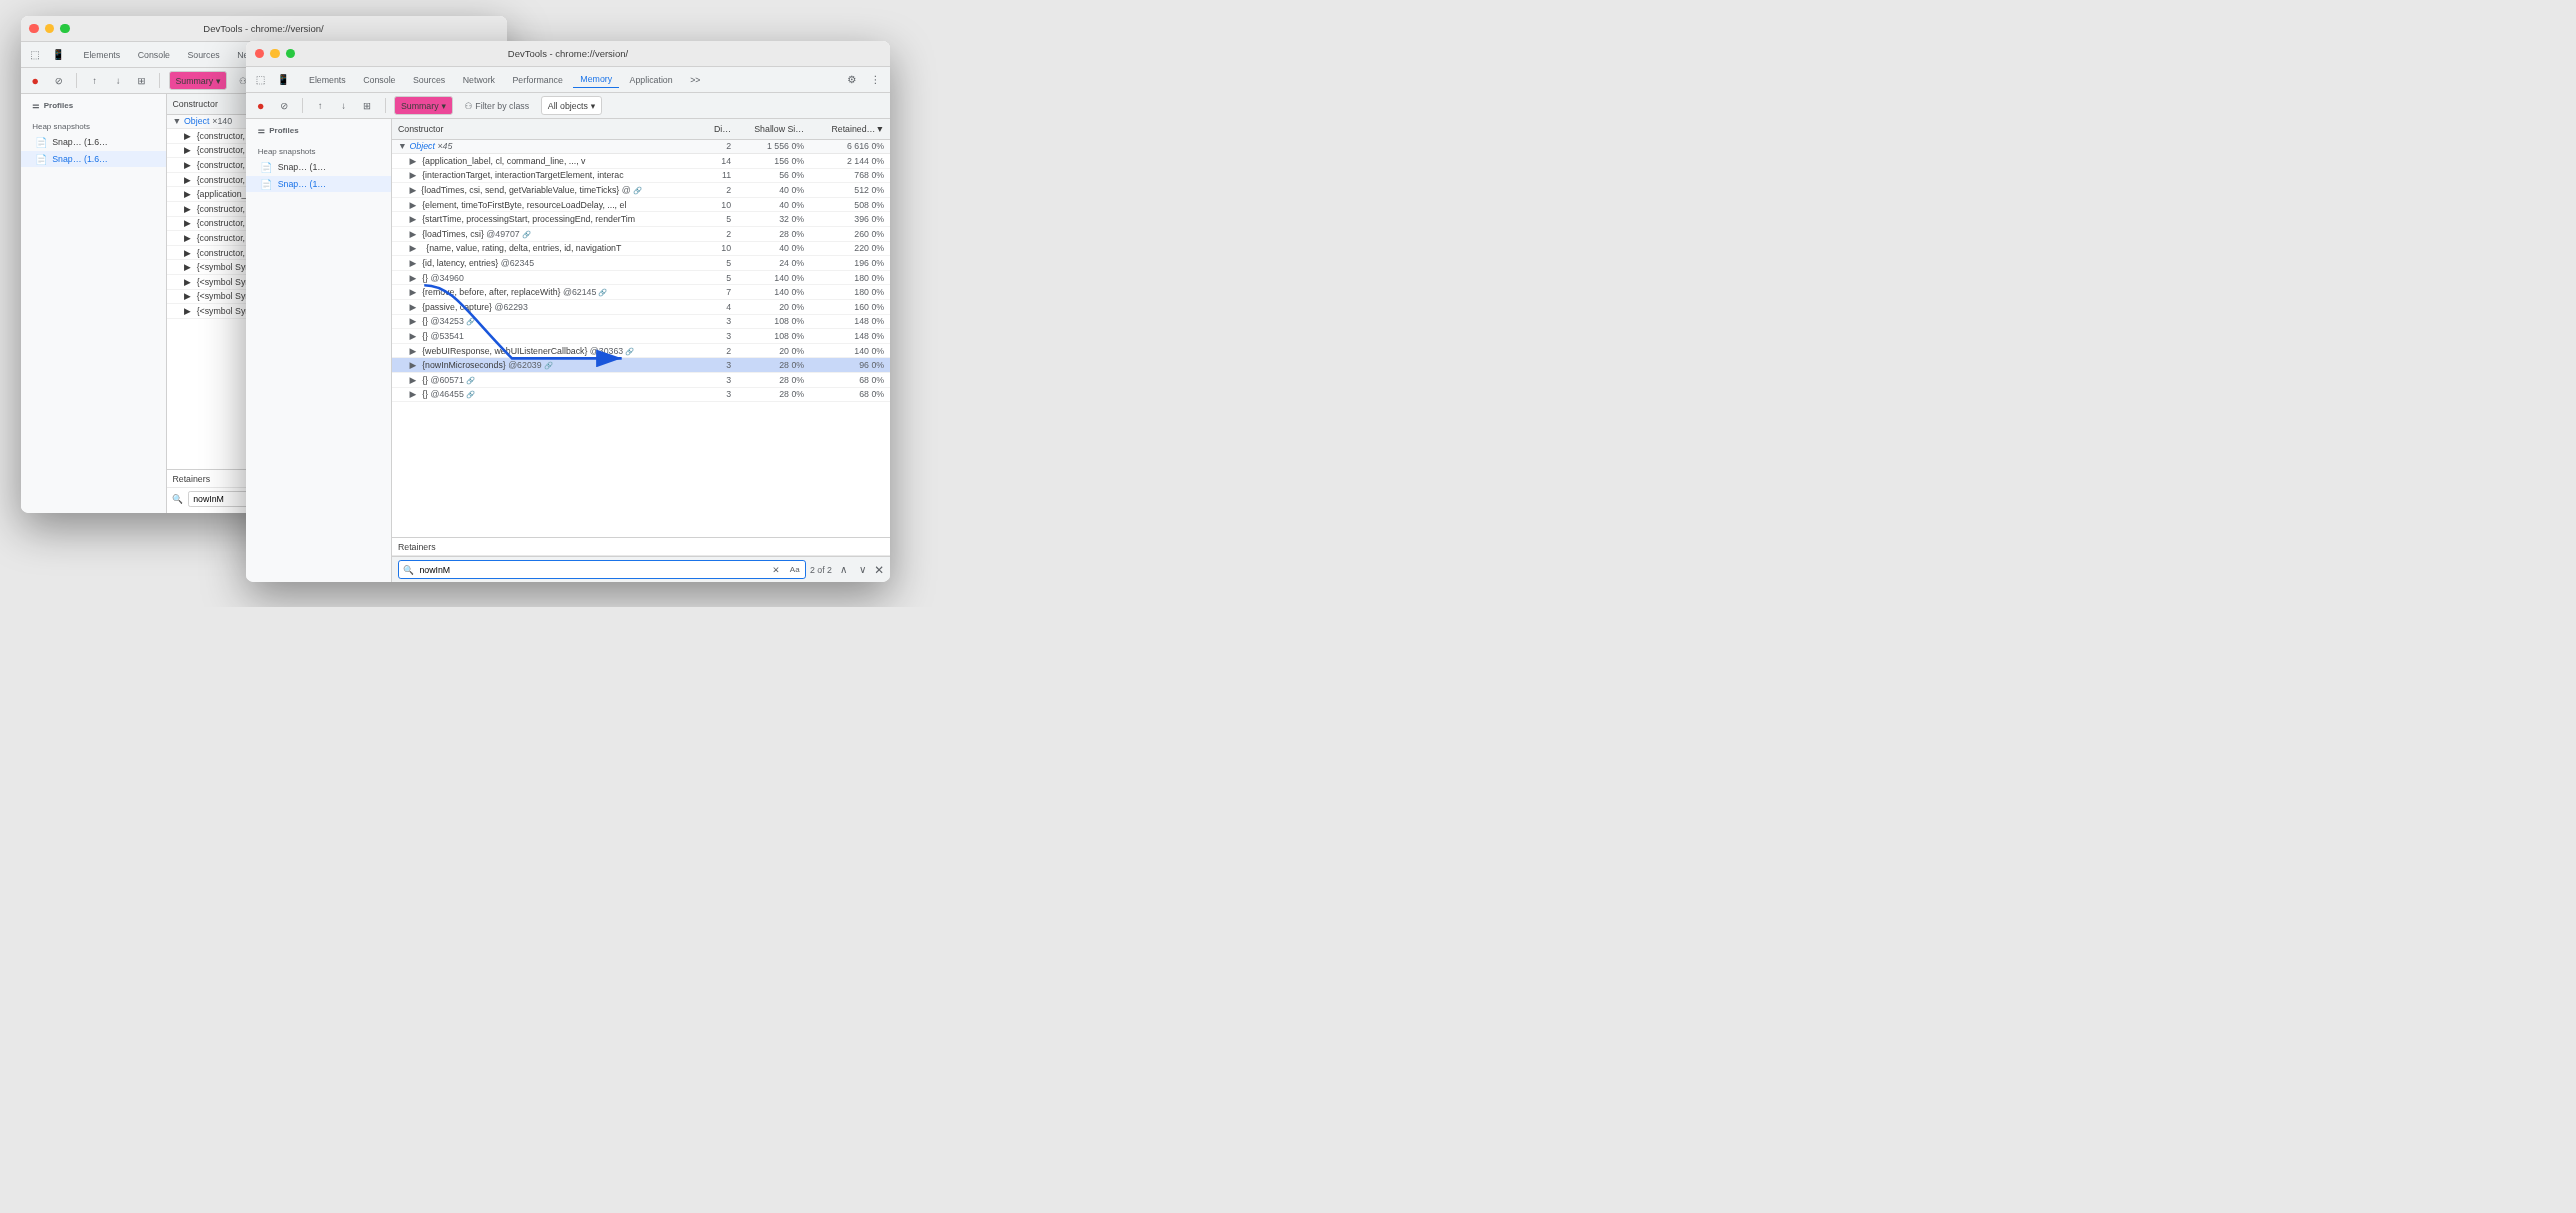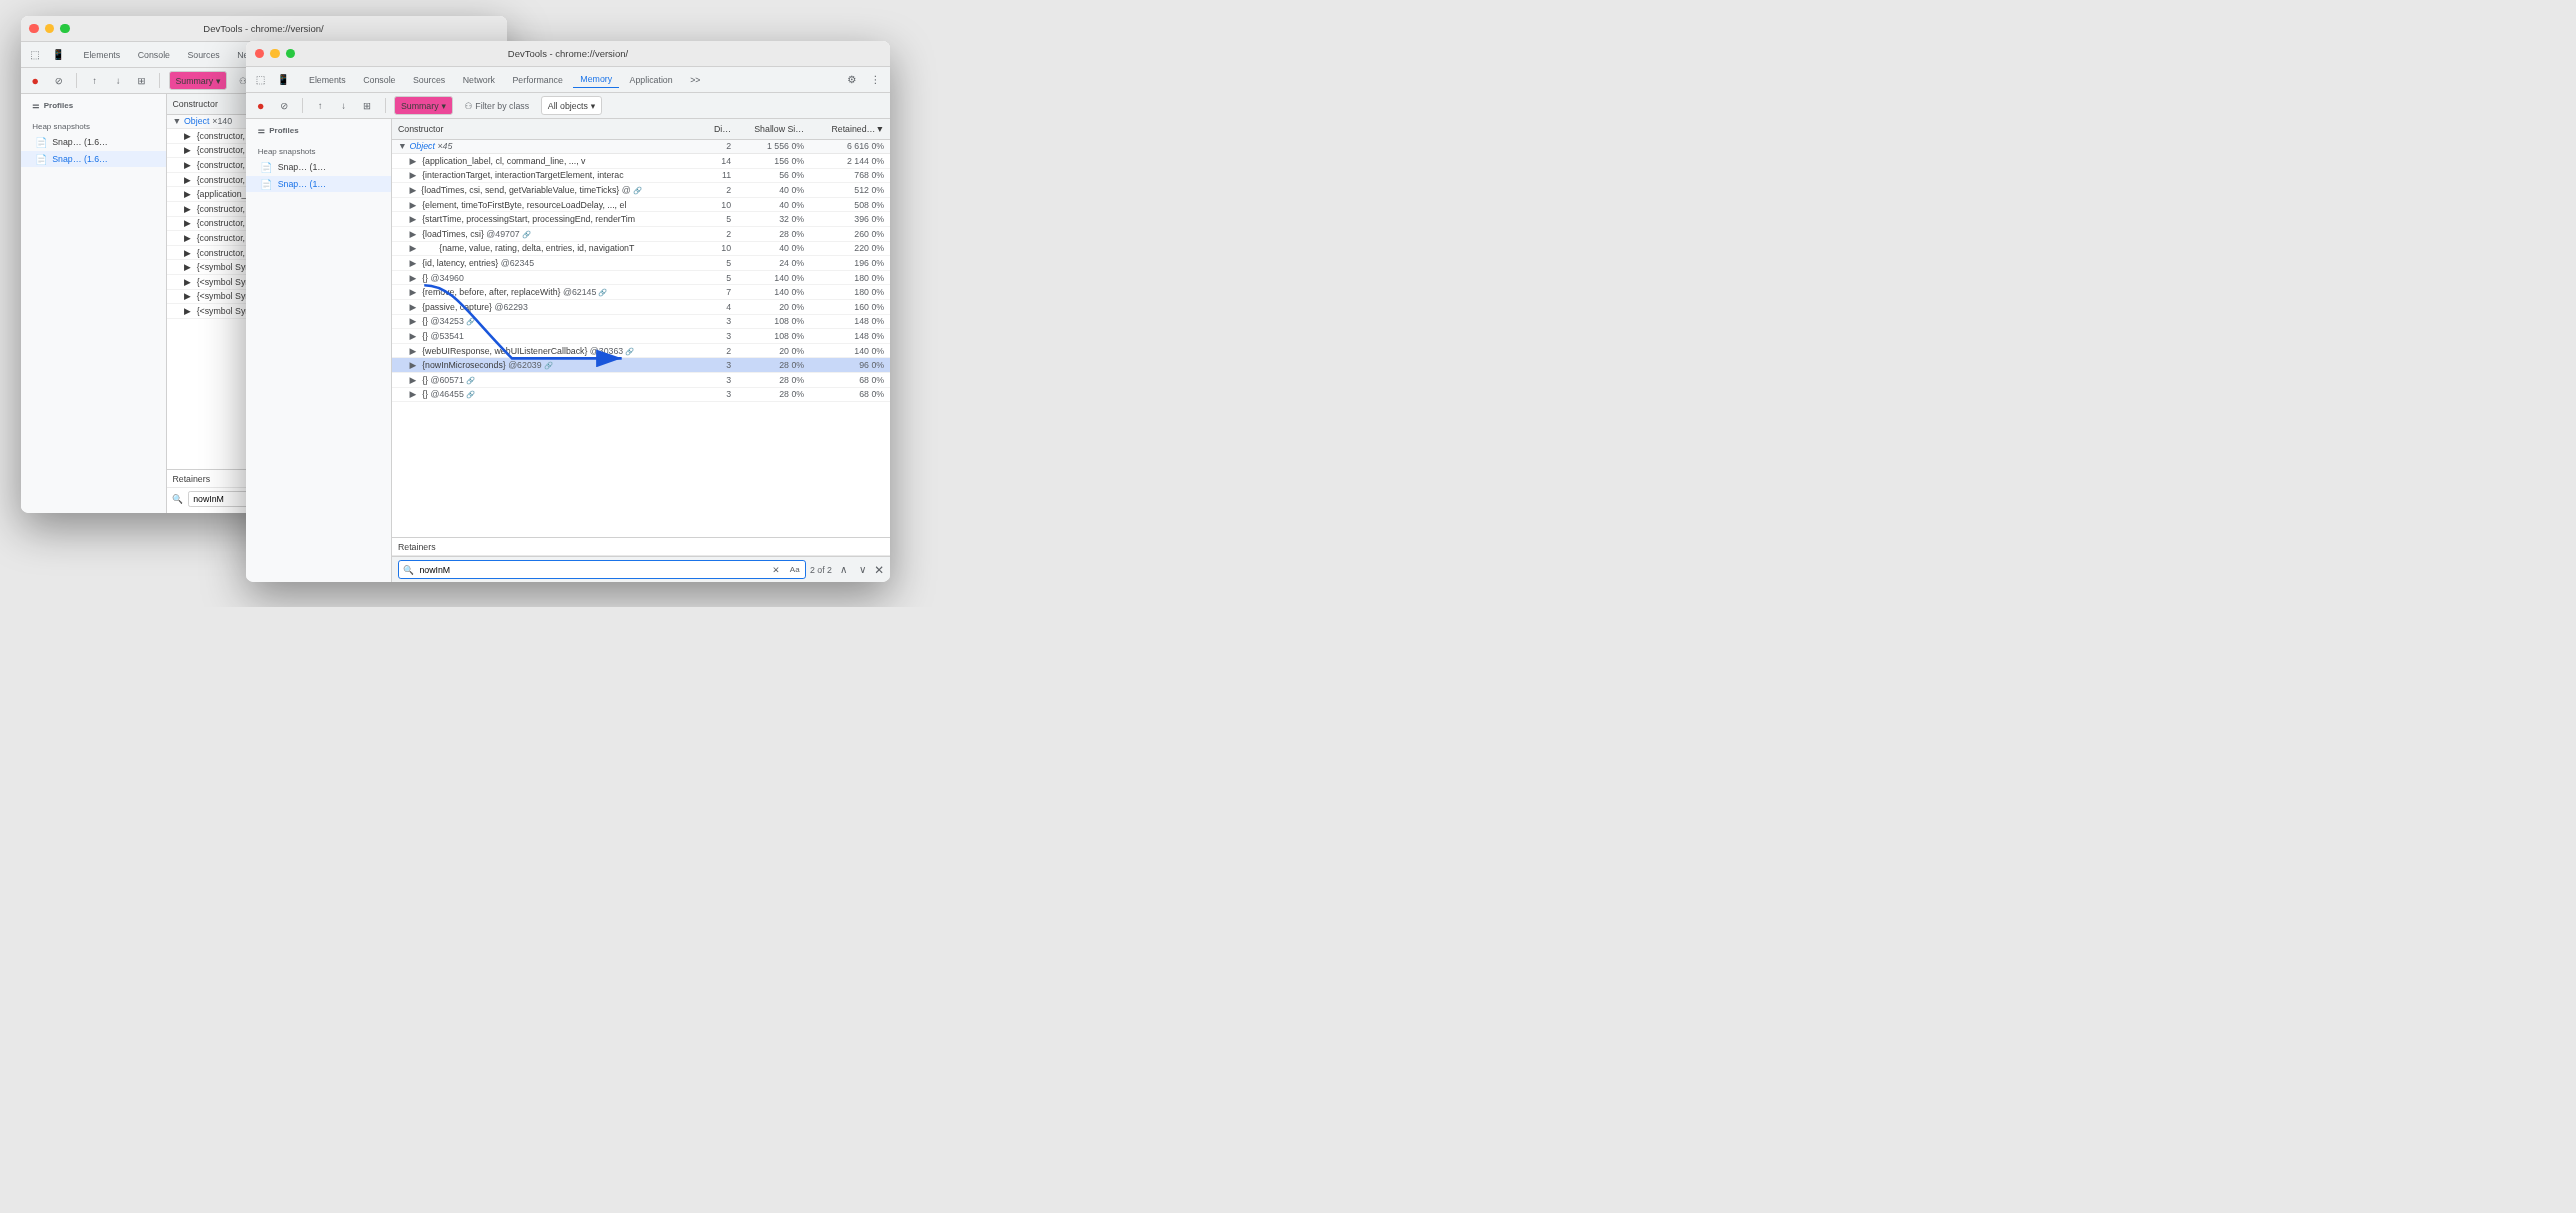--- a/index.html
+++ b/index.html
@@ -734,21 +734,21 @@
                 <span style="margin-left:11.7px; color:#5f6368;">▶</span>
                 <span style="margin-left:2.9px;">{loadTimes, csi} <span style="color:#5f6368;">@49707</span> <span style="color:#5f6368; font-size:7.3px;">🔗</span></span>
               </div>
             <div class="row-di">2</div>
             <div class="row-shallow">28  <span class="pct">0%</span></div>
             <div class="row-retained">260  <span class="pct">0%</span></div>
           </div>
           <div class="table-row">
             <div class="row-constructor">
                 <span style="margin-left:11.7px; color:#5f6368;">▶</span>
-                <span style="margin-left:20px;">{name, value, rating, delta, entries, id, navigationT</span>
+                <span style="margin-left:7px;">{name, value, rating, delta, entries, id, navigationT</span>
               </div>
             <div class="row-di">10</div>
             <div class="row-shallow">40  <span class="pct">0%</span></div>
             <div class="row-retained">220  <span class="pct">0%</span></div>
           </div>
           <div class="table-row">
             <div class="row-constructor">
                 <span style="margin-left:11.7px; color:#5f6368;">▶</span>
                 <span style="margin-left:2.9px;">{id, latency, entries} <span style="color:#5f6368;">@62345</span></span>
               </div>

